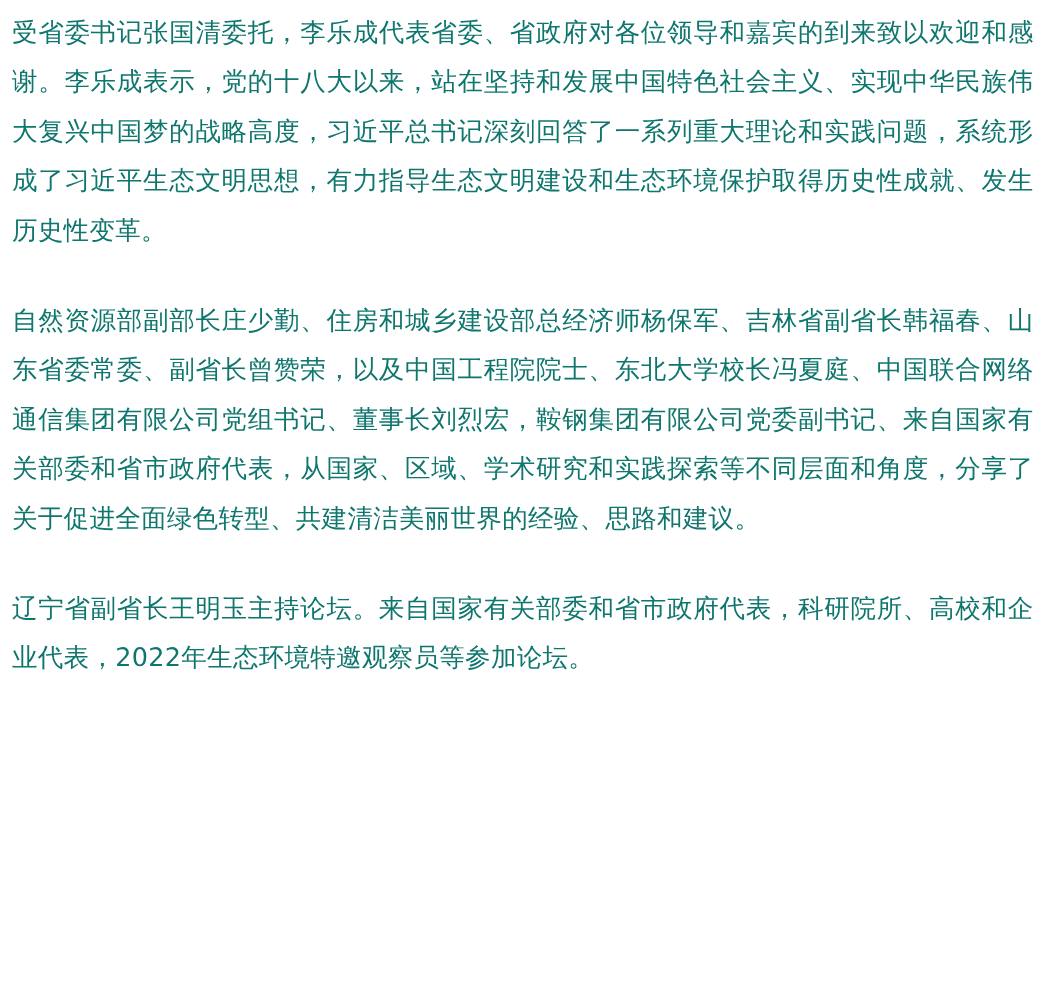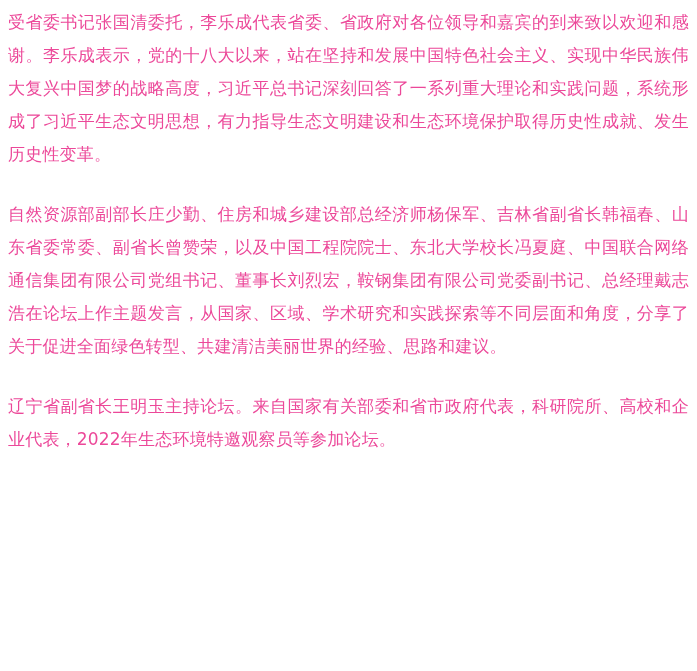--- a/index.html
+++ b/index.html
@@ -19,27 +19,27 @@
     width: 697px;
     padding: 6px 8px 0 8px;
   }
   .para {
     font-size: 17px;
     line-height: 33px;
     letter-spacing: 0.2px;
     text-align: justify;
     text-justify: inter-ideograph;
     margin: 0 0 27px 0;
-    color: #ec4899;
+    color: #0f766e;
     word-break: break-all;
   }
   .para:last-child {
     margin-bottom: 0;
   }
 </style>
 </head>
 <body>
 
 <div class="article">
   <p class="para">受省委书记张国清委托，李乐成代表省委、省政府对各位领导和嘉宾的到来致以欢迎和感谢。李乐成表示，党的十八大以来，站在坚持和发展中国特色社会主义、实现中华民族伟大复兴中国梦的战略高度，习近平总书记深刻回答了一系列重大理论和实践问题，系统形成了习近平生态文明思想，有力指导生态文明建设和生态环境保护取得历史性成就、发生历史性变革。</p>
-  <p class="para">自然资源部副部长庄少勤、住房和城乡建设部总经济师杨保军、吉林省副省长韩福春、山东省委常委、副省长曾赞荣，以及中国工程院院士、东北大学校长冯夏庭、中国联合网络通信集团有限公司党组书记、董事长刘烈宏，鞍钢集团有限公司党委副书记、总经理戴志浩在论坛上作主题发言，从国家、区域、学术研究和实践探索等不同层面和角度，分享了关于促进全面绿色转型、共建清洁美丽世界的经验、思路和建议。</p>
+  <p class="para">自然资源部副部长庄少勤、住房和城乡建设部总经济师杨保军、吉林省副省长韩福春、山东省委常委、副省长曾赞荣，以及中国工程院院士、东北大学校长冯夏庭、中国联合网络通信集团有限公司党组书记、董事长刘烈宏，鞍钢集团有限公司党委副书记、来自国家有关部委和省市政府代表，从国家、区域、学术研究和实践探索等不同层面和角度，分享了关于促进全面绿色转型、共建清洁美丽世界的经验、思路和建议。</p>
   <p class="para">辽宁省副省长王明玉主持论坛。来自国家有关部委和省市政府代表，科研院所、高校和企业代表，2022年生态环境特邀观察员等参加论坛。</p>
 </div>
 
 </body></html>

